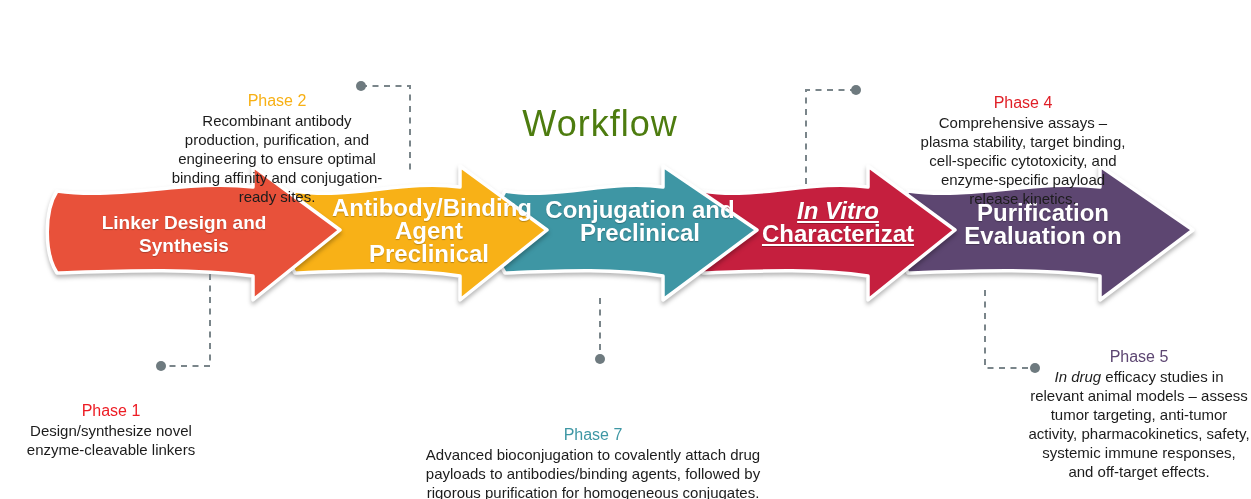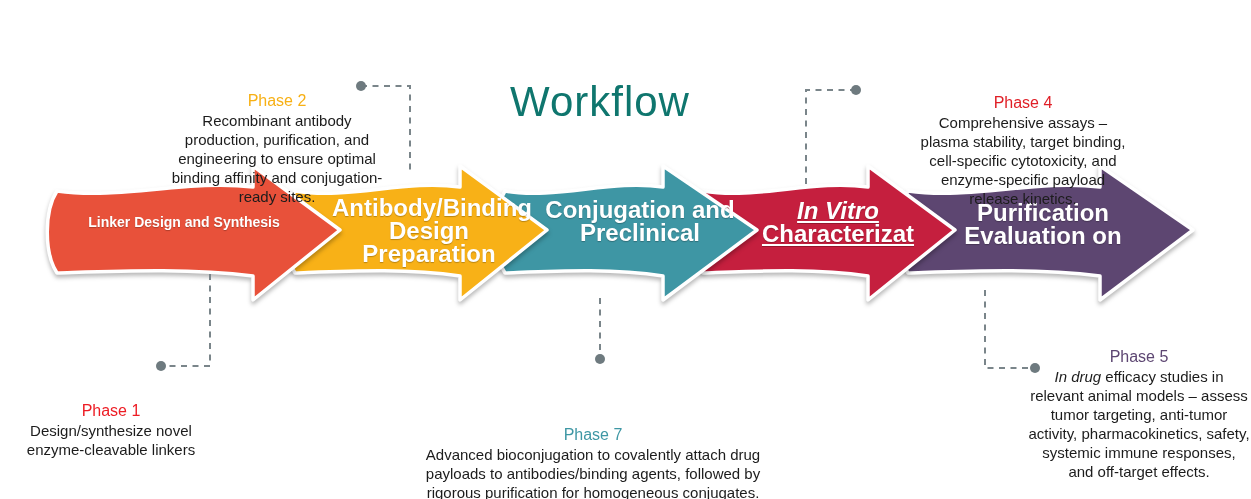--- a/index.html
+++ b/index.html
@@ -5,24 +5,24 @@
   html,body{margin:0;padding:0;background:#ffffff;}
   #stage{
     position:relative;
     width:1251px;height:499px;
     background:#ffffff;
     overflow:hidden;
     font-family:"Liberation Sans", sans-serif;
   }
   .workflow-title{
     position:absolute;
-    left:450px;top:78px;width:300px;
+    left:450px;top:103px;width:300px;
     text-align:center;
-    font-size:42px;
-    color:#0f766e;
+    font-size:36px;
+    color:#4d7c0f;
     letter-spacing:1px;
   }
   #arrow-svg{position:absolute;left:0;top:0;}
   .arrow-shape{
     stroke:#ffffff;
     stroke-width:3.5;
     stroke-linejoin:round;
     filter:drop-shadow(0 3px 2px rgba(0,0,0,0.28));
   }
   .connector{
@@ -74,26 +74,26 @@
       <path d="M210 274 V366 H166" class="connector" stroke="#7A858A"></path>
       <circle cx="161" cy="366" r="5" fill="#6E7A7F"></circle>
       <path d="M600 298 V354" class="connector" stroke="#7A858A"></path>
       <circle cx="600" cy="359" r="5" fill="#6E7A7F"></circle>
       <path d="M985 290 V368 H1029" class="connector" stroke="#7A858A"></path>
       <circle cx="1035" cy="368" r="5" fill="#6E7A7F"></circle>
     </svg>
 
   <div class="workflow-title">Workflow</div>
 
-  <div class="arrow-label" style="left:60px;top:211px;width:248px;font-size:14px;">
+  <div class="arrow-label" style="left:60px;top:211px;width:248px;font-size:19px;">
     <span>Linker Design and Synthesis</span>
   </div>
   <div class="arrow-label" style="left:332px;top:196px;width:194px;">
     <span>Antibody/Binding</span>
-    <span>Design Preparation</span>
+    <span>Agent Preclinical</span>
   </div>
   <div class="arrow-label" style="left:545px;top:198px;width:190px;">
     <span>Conjugation and</span>
     <span>Preclinical</span>
   </div>
   <div class="arrow-label" style="left:745px;top:199px;width:186px;text-decoration:underline;">
     <span class="it">In Vitro</span>
     <span>Characterizat</span>
   </div>
   <div class="arrow-label" style="left:945px;top:201px;width:196px;">

